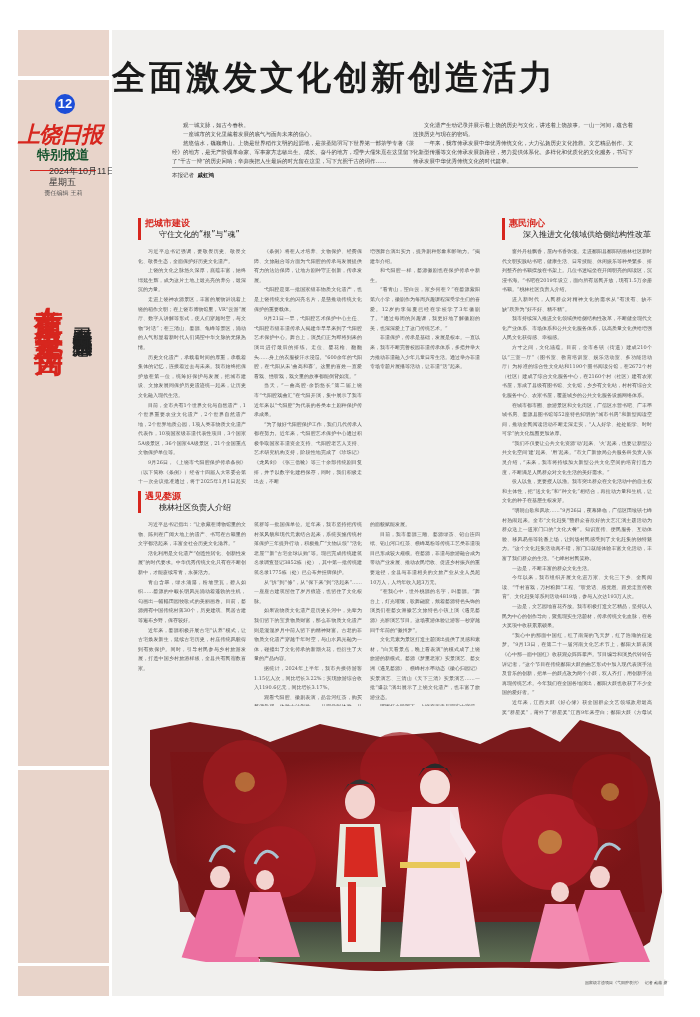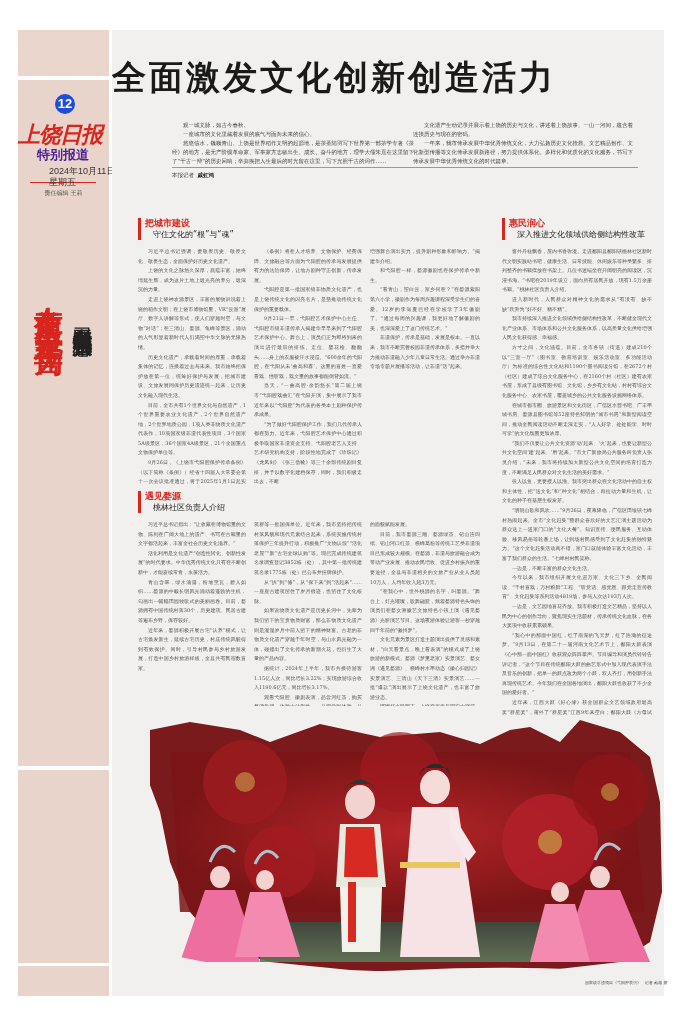--- a/index.html
+++ b/index.html
@@ -3,37 +3,37 @@
 <meta charset="utf-8">
 <style>
   html,body{margin:0;padding:0;background:#ffffff;}
   body{width:700px;height:1017px;position:relative;overflow:hidden;font-family:"DejaVu Serif",serif;color:#333;}
   .side-top{position:absolute;left:18px;top:30px;width:91px;height:46px;background:#ead6cc;}
   .side-main{position:absolute;left:18px;top:80px;width:91px;height:686px;background:#e8d4ca;}
   .side-low{position:absolute;left:18px;top:770px;width:91px;height:193px;background:#e8d4ca;}
   .side-bot{position:absolute;left:18px;top:966px;width:91px;height:30px;background:#e8d4ca;}
   .page-num{position:absolute;left:55px;top:94px;width:20px;height:20px;border-radius:50%;background:#1d4ed8;color:#fff;font:bold 13px "Liberation Sans",sans-serif;text-align:center;line-height:20px;}
   .masthead{position:absolute;left:18px;top:120px;width:91px;color:#d7261e;font:italic bold 22px "DejaVu Serif",serif;letter-spacing:-1px;}
-  .section-label{position:absolute;left:30px;top:146px;width:66px;text-align:center;font:bold 13px "DejaVu Sans",sans-serif;color:#4c1d95;border-bottom:1.5px solid #d7261e;padding-bottom:18px;}
+  .section-label{position:absolute;left:30px;top:146px;width:66px;text-align:center;font:bold 13px "DejaVu Sans",sans-serif;color:#14532d;border-bottom:1.5px solid #d7261e;padding-bottom:6px;}
   .date{position:absolute;left:18px;top:166px;width:91px;font:9px "Liberation Sans",sans-serif;color:#333;line-height:11px;margin-left:31px;}
   .editor{position:absolute;left:18px;top:189px;width:91px;text-align:center;font:6px "DejaVu Sans",sans-serif;color:#555;}
   .vert-red{position:absolute;left:32px;top:283px;width:34px;writing-mode:vertical-rl;font:bold 29px "DejaVu Serif",serif;color:#d7261e;letter-spacing:2px;line-height:34px;}
   .vert-black{position:absolute;left:72px;top:312px;width:22px;writing-mode:vertical-rl;font:20px "DejaVu Serif",serif;color:#222;line-height:22px;letter-spacing:0.5px;}
   .main{position:absolute;left:112px;top:30px;width:552px;height:966px;background:#f1f0ee;}
   .headline{position:absolute;left:112px;top:55px;width:552px;text-align:left;font:bold 34px "DejaVu Sans",sans-serif;color:#1a1a1a;letter-spacing:3px;}
   .lead{position:absolute;font:5.5px "DejaVu Serif",serif;color:#444;line-height:9px;}
   .lead-l{left:172px;top:121px;width:245px;}
   .lead-r{left:413px;top:121px;width:225px;}
   .rule{position:absolute;left:172px;top:167px;width:466px;height:1px;background:#999;}
   .byline{position:absolute;left:172px;top:172px;font:5.5px "DejaVu Serif",serif;color:#444;}
   .byline b{color:#222;}
   .sec-head{position:absolute;}
   .sec-head .bar{position:absolute;left:0;top:0;width:3px;height:22px;background:#d7261e;}
   .sec-head .tag{position:absolute;left:7px;top:-1px;font:bold 9px "DejaVu Sans",sans-serif;color:#d7261e;white-space:nowrap;}
-  .sec-head .sub{position:absolute;left:15px;top:11px;font:8px "DejaVu Sans",sans-serif;color:#222;white-space:nowrap;}
+  .sec-head .sub{position:absolute;left:21px;top:11px;font:8px "DejaVu Sans",sans-serif;color:#222;white-space:nowrap;}
   .col{position:absolute;font:5px "DejaVu Serif",serif;color:#555;line-height:9.6px;text-align:justify;overflow:hidden;}
   .col p{margin:0;text-indent:2em;}
   .photo{position:absolute;left:150px;top:712px;width:520px;height:270px;}
   .caption{position:absolute;left:585px;top:980px;font:4px "DejaVu Serif",serif;color:#555;white-space:nowrap;}
 </style>
 </head>
 <body>
 
 <div class="side-top"></div>
 <div class="side-main"></div>

